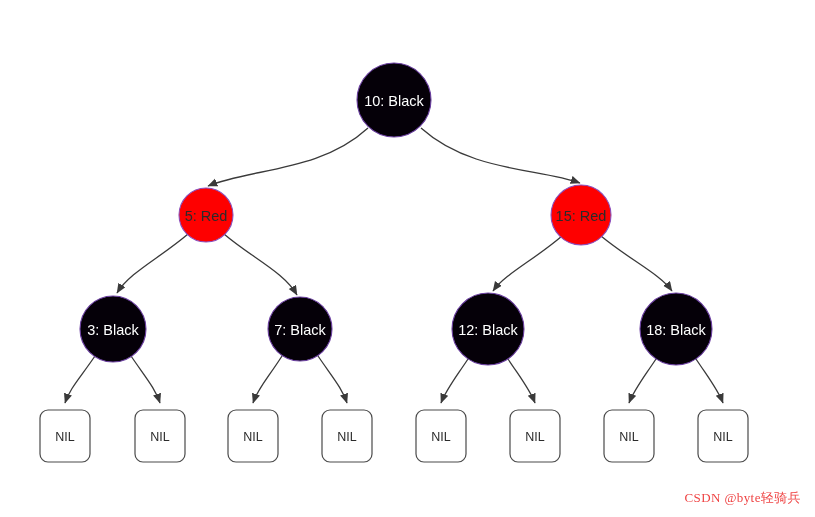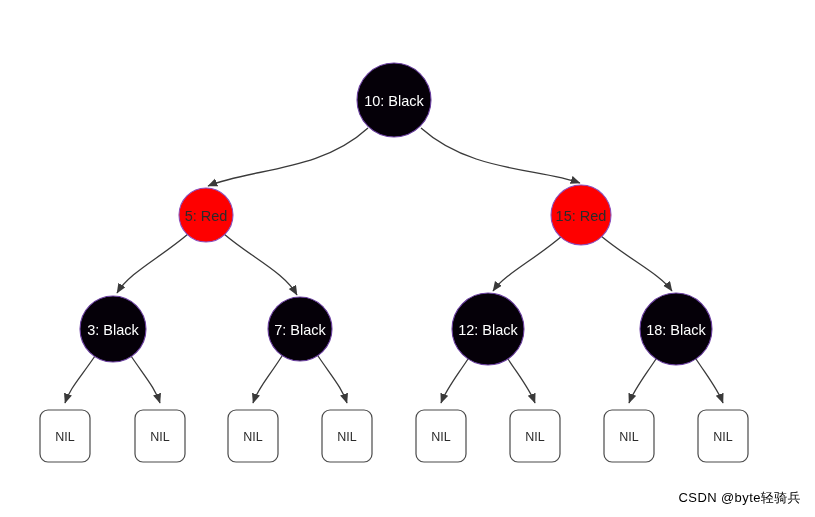--- a/index.html
+++ b/index.html
@@ -67,22 +67,22 @@
     fill: #2b2b2b;
     font-family: "Liberation Sans", sans-serif;
     font-size: 12.5px;
     text-anchor: middle;
     dominant-baseline: central;
   }
   .watermark {
     position: absolute;
     right: 14px;
     bottom: 10px;
-    color: #000000;
-    font-family: Liberation Sans, sans-serif;
+    color: #ef4444;
+    font-family: Liberation Serif, serif;
     font-size: 13px;
     letter-spacing: 0.4px;
     white-space: nowrap;
     user-select: none;
   }
 </style>
 </head>
 <body>
 
 <div id="canvas-root">

